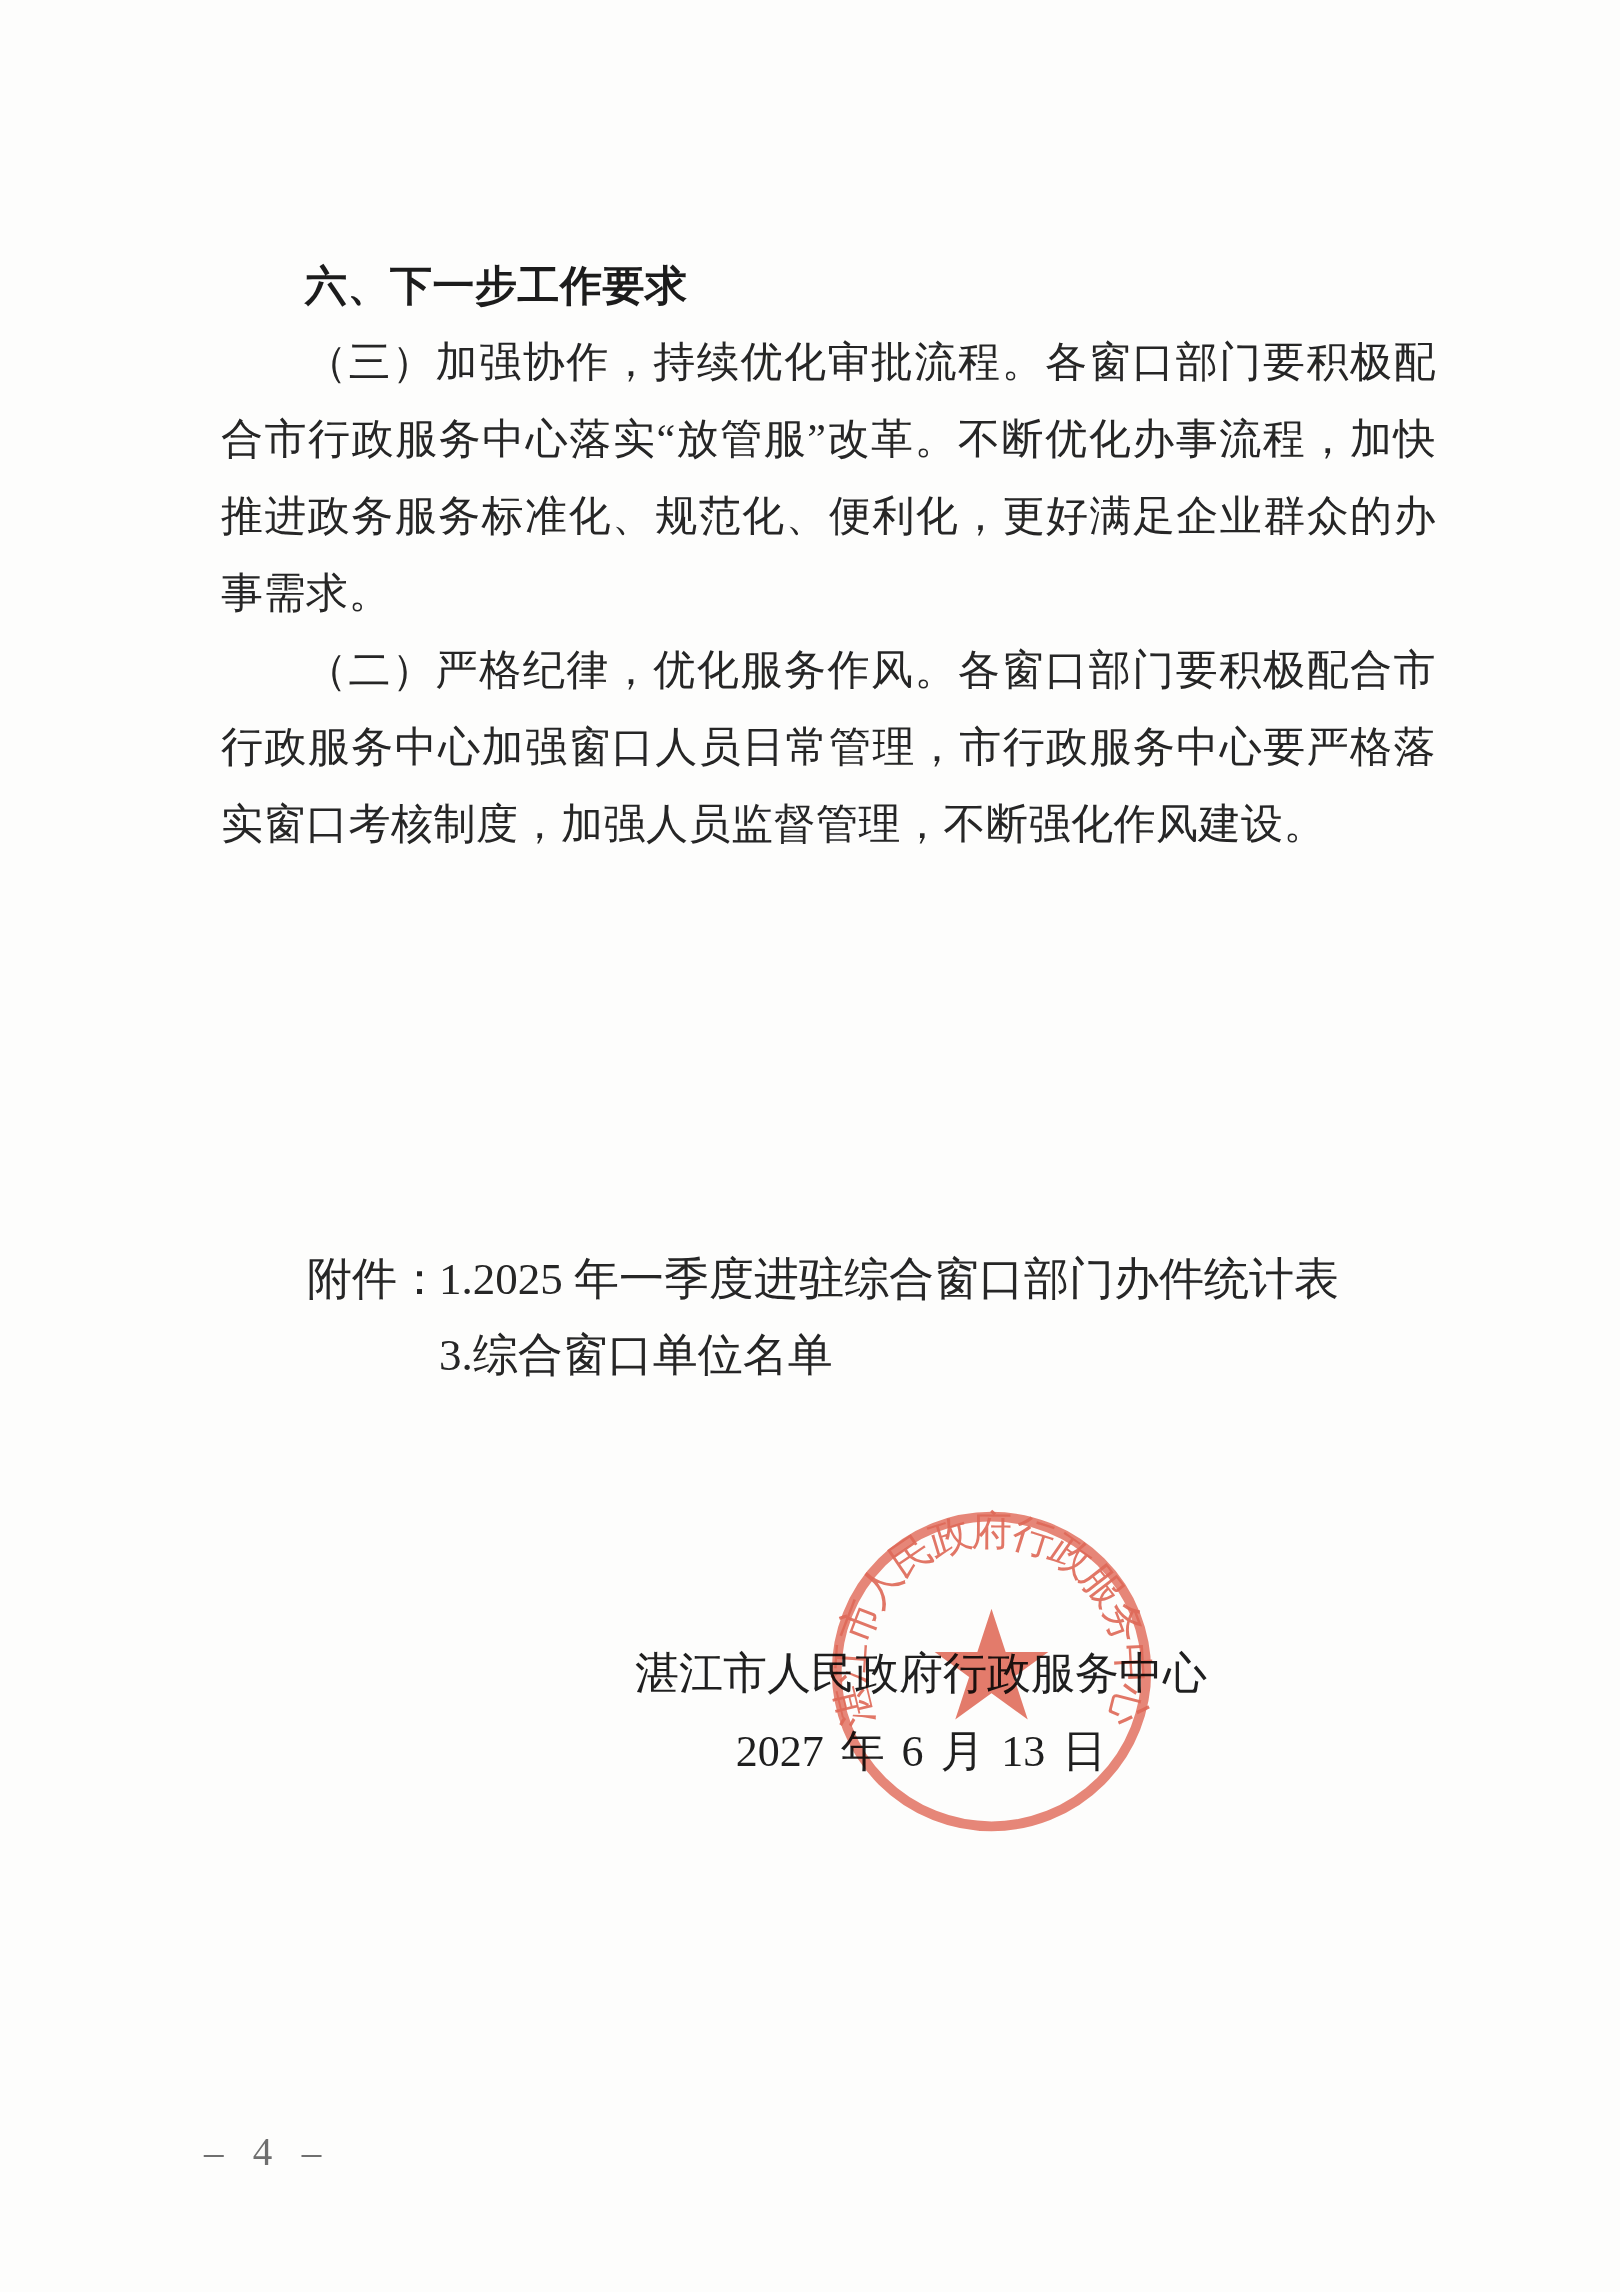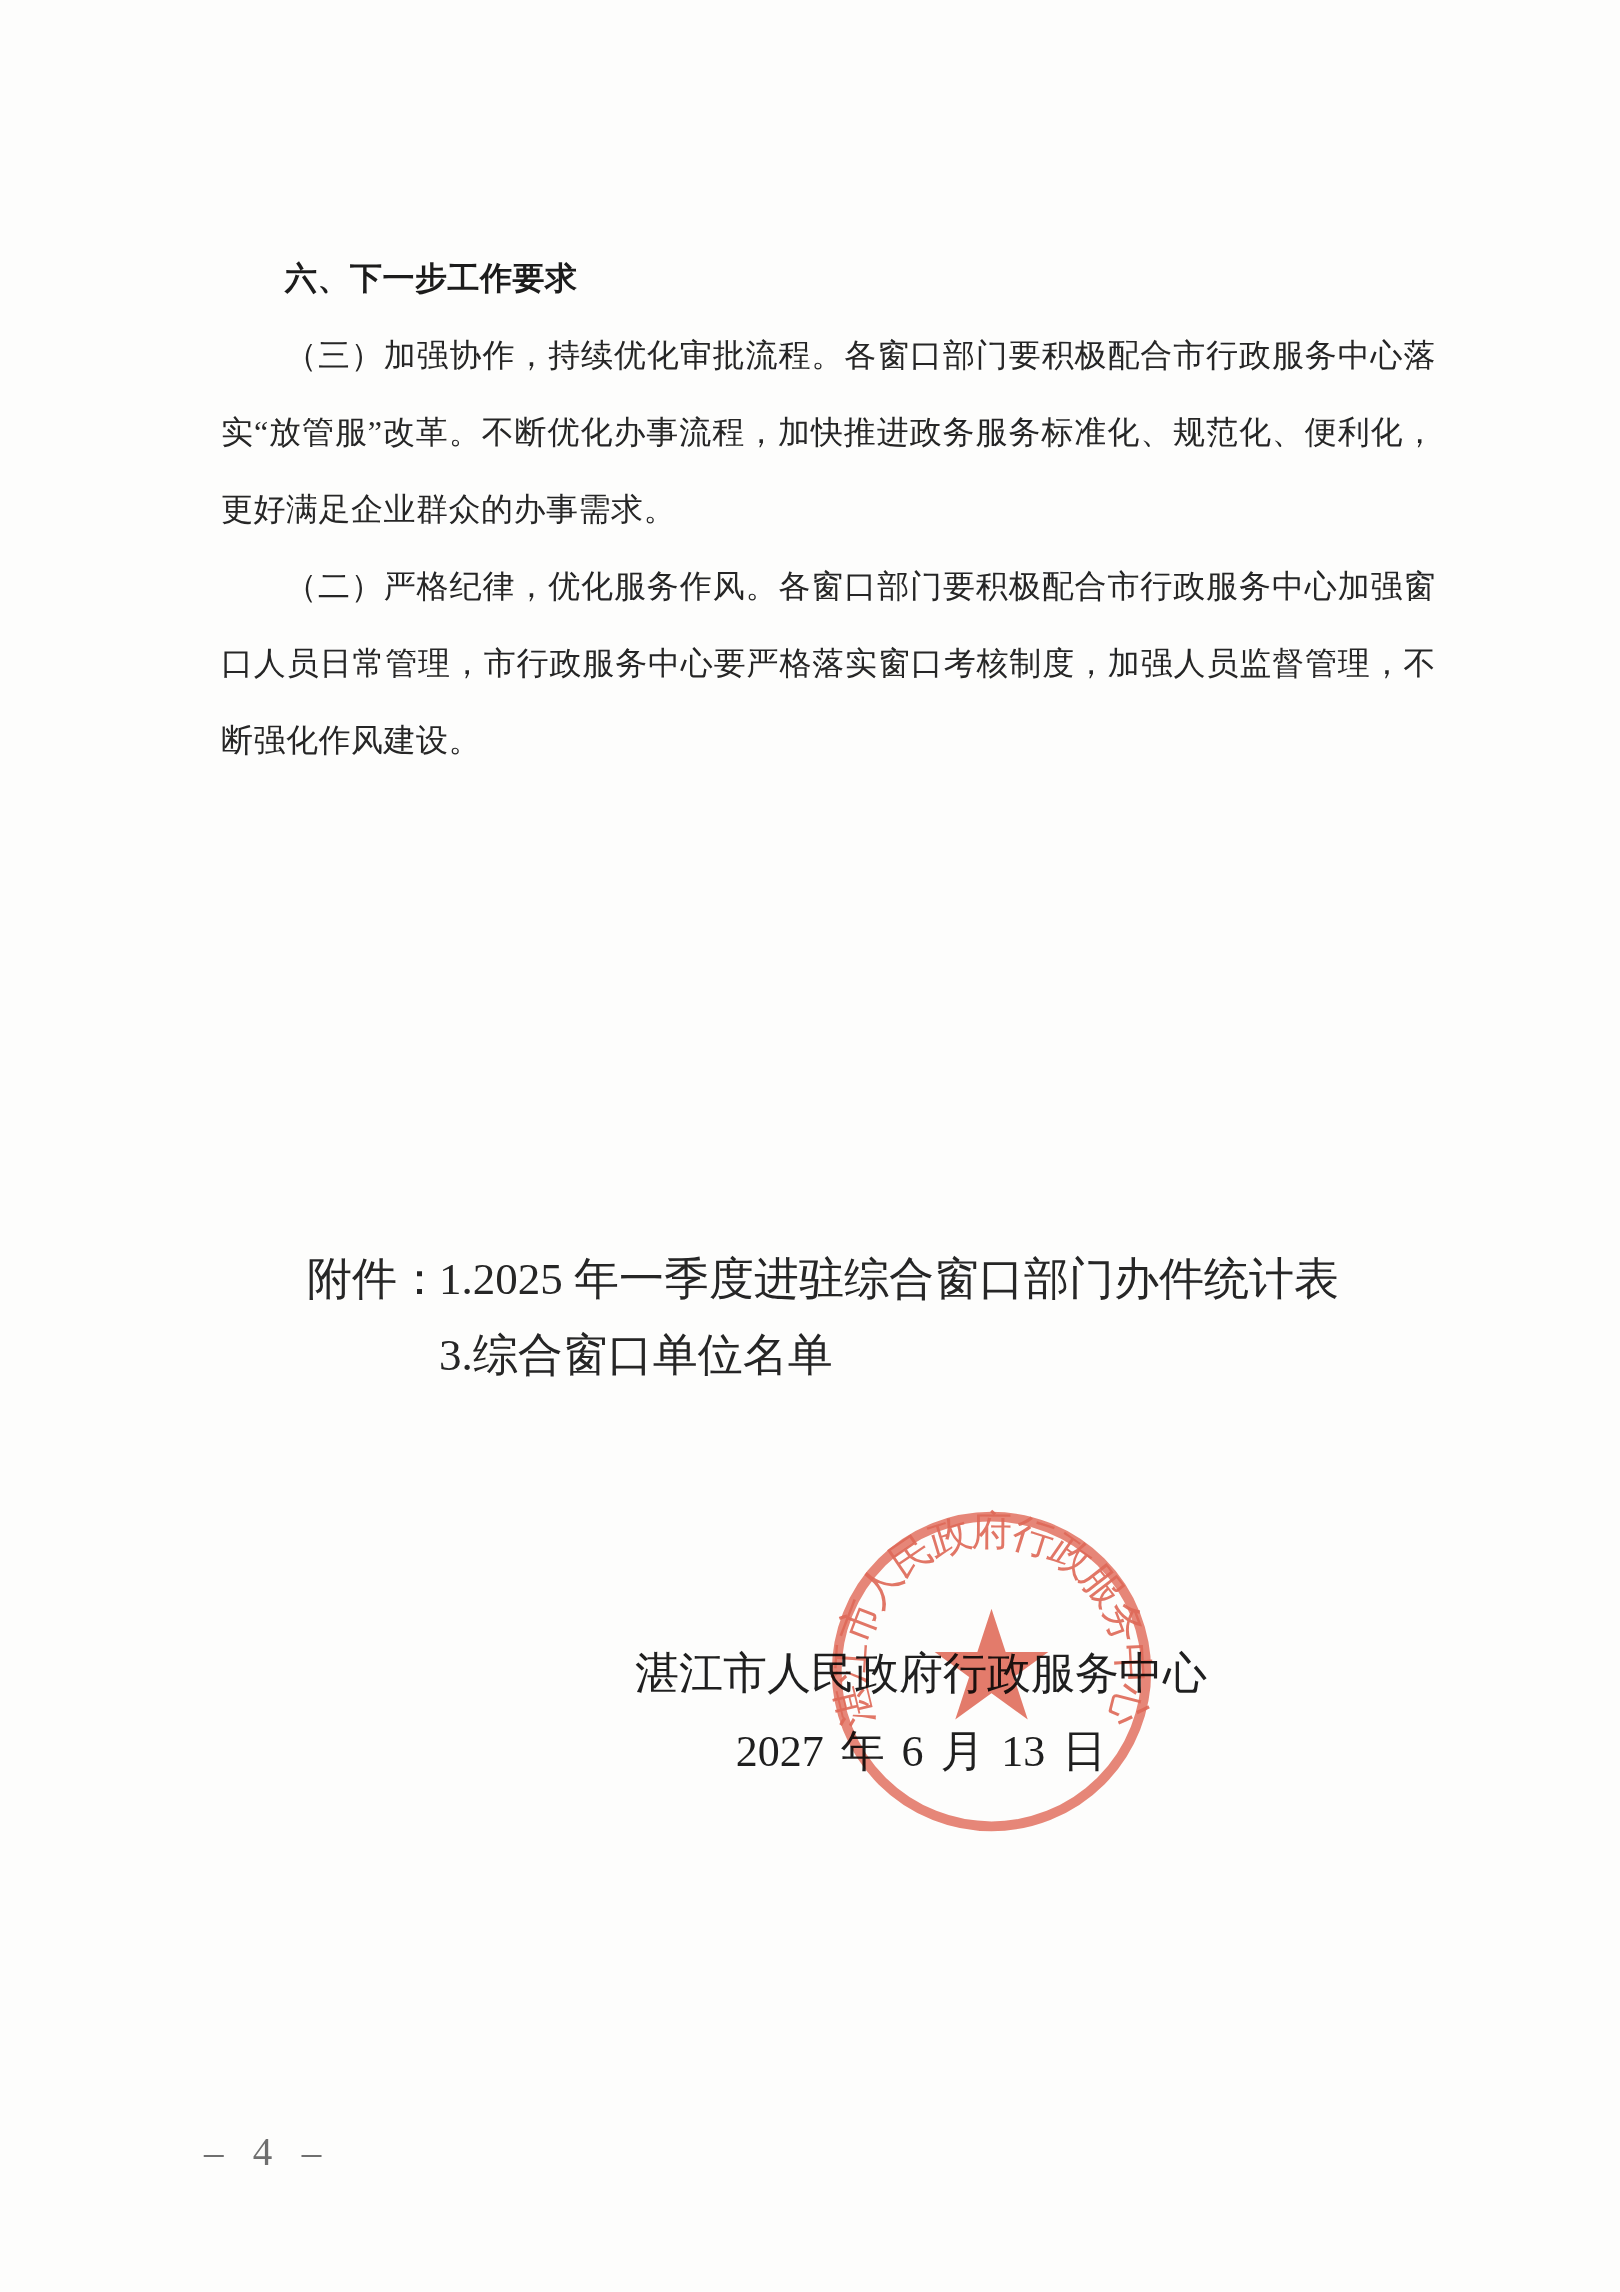--- a/index.html
+++ b/index.html
@@ -9,22 +9,22 @@
     font-family:"Liberation Serif", serif;
     color:#222;
     position:relative;
     overflow:hidden;
   }
   .page{position:absolute;inset:0;}
 
   
   .body-text{
     position:absolute;
-    left:221px;top:240px;width:1215px;
-    font-size:32px;
+    left:221px;top:247px;width:1215px;
+    font-size:42px;
     line-height:77px;
     text-align:justify;
     text-justify:inter-ideograph;
     letter-spacing:0.5px;
     color:#262626;
   }
   .doc-heading{
     font-family:"Liberation Sans", sans-serif;
     font-weight:bold;
     text-indent:2em;

